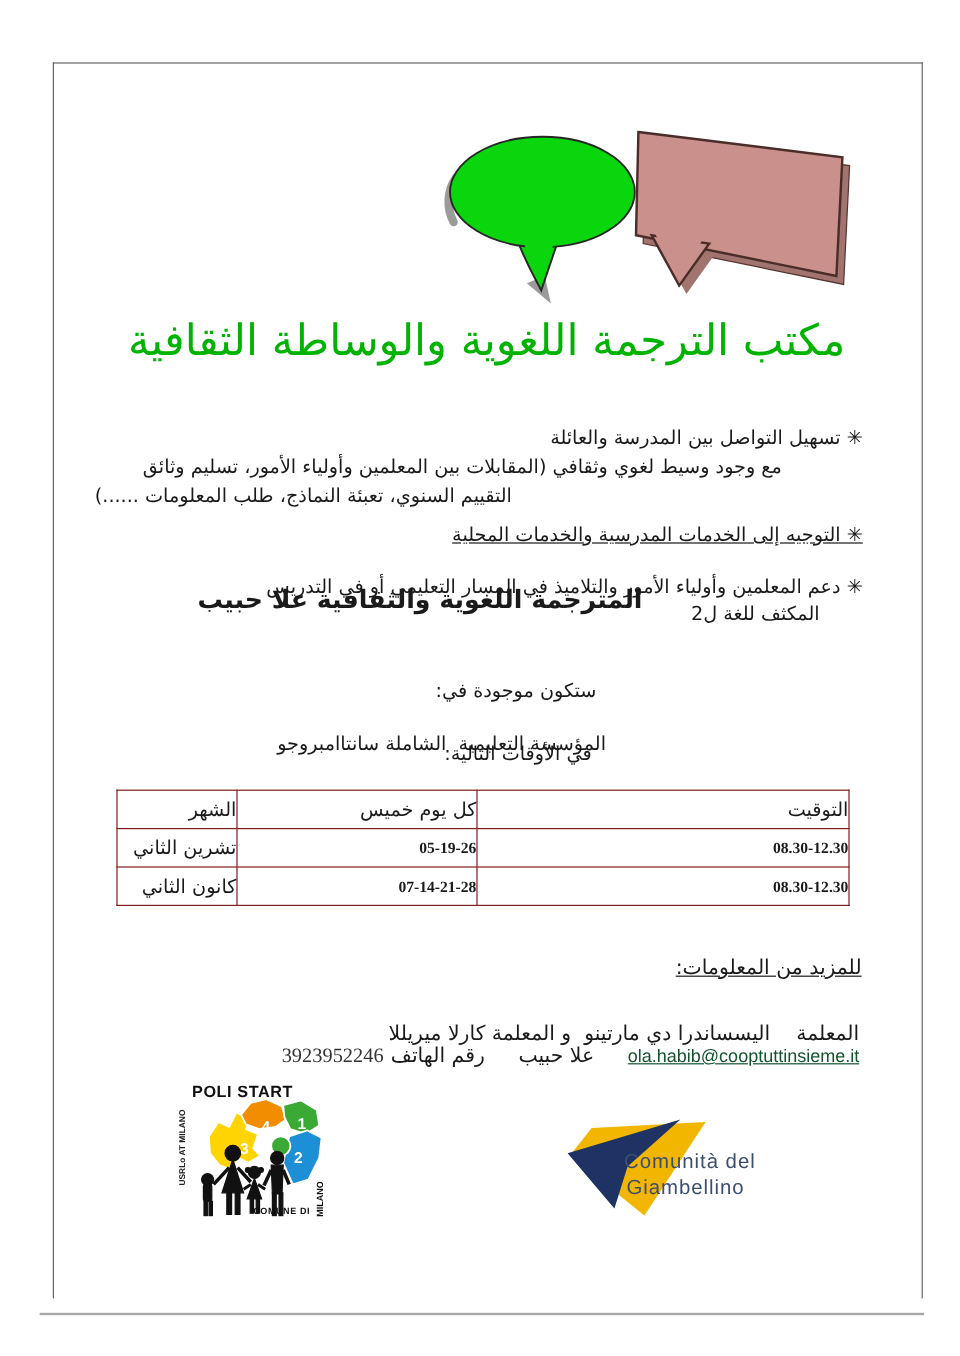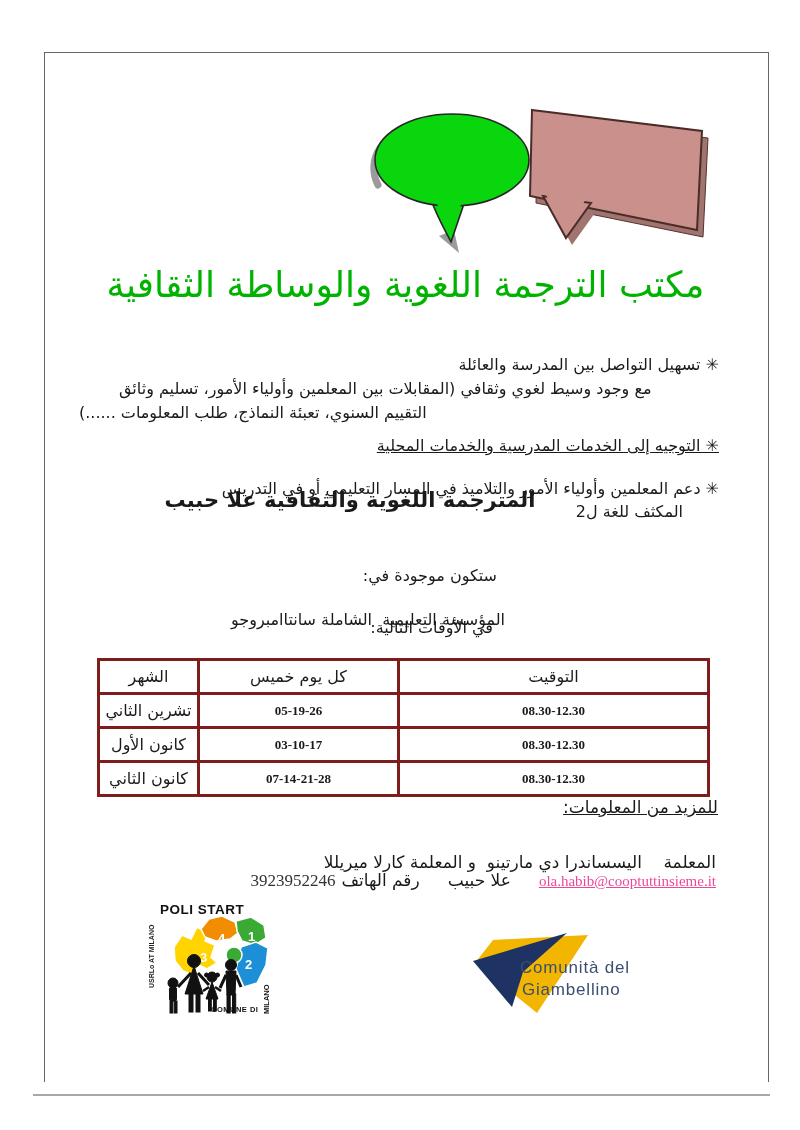--- a/index.html
+++ b/index.html
@@ -12,26 +12,26 @@
       border:1px solid #666;border-bottom:none;background:#fff;}
   .bottom-line{left:33px;top:1094px;width:737px;height:0;border-top:2px solid #a8a8a8;}
   .doc-title{left:44px;top:262px;width:723px;text-align:center;
       font-size:36px;line-height:1.25;color:#00b300;direction:rtl;}
   .body-line{font-size:16px;line-height:22px;}
   .bold-heading{left:30px;top:488px;width:640px;text-align:center;
       font-size:21px;font-weight:bold;direction:rtl;}
   .small-line{font-size:16px;}
   .schedule{left:97px;top:658px;width:610px;border-collapse:collapse;
       table-layout:fixed;direction:ltr;}
-  .schedule td{border:3px solid #7f1d1d;text-align:center;vertical-align:middle;
+  .schedule td{border:1px solid #7f1d1d;text-align:right;vertical-align:middle;
       height:31px;font-size:16px;padding:0;}
   .schedule .num{font-family:"Liberation Serif",serif;font-weight:bold;font-size:13px;}
   .underline{text-decoration:underline;}
-  .email-link{font-family:Liberation Serif, serif;font-size:15px;
-      color:#ec4899;text-decoration:underline;cursor:pointer;}
+  .email-link{font-family:Liberation Sans, sans-serif;font-size:15px;
+      color:#14532d;text-decoration:underline;cursor:pointer;}
   .contact-row{display:flex;direction:rtl;align-items:baseline;gap:28px;font-size:17px;}
   .phone-digits{font-family:"Liberation Serif",serif;color:#333;}
   svg text{font-family:"Liberation Sans",sans-serif;}
 </style>
 </head>
 <body>
 
 <div class="abs page-frame"></div>
 <div class="abs bottom-line"></div>
 
@@ -77,25 +77,20 @@
     </colgroup>
   <tbody>
       <tr>
     <td class="rtl">الشهر</td>
     <td class="rtl">كل يوم خميس</td>
     <td class="rtl">التوقيت</td>
   </tr>
   <tr>
     <td class="rtl">تشرين الثاني</td>
     <td class="num">05-19-26</td>
-    <td class="num">08.30-12.30</td>
-  </tr>
-  <tr>
-    <td class="rtl">كانون الأول</td>
-    <td class="num">03-10-17</td>
     <td class="num">08.30-12.30</td>
   </tr>
   <tr>
     <td class="rtl">كانون الثاني</td>
     <td class="num">07-14-21-28</td>
     <td class="num">08.30-12.30</td>
   </tr>
 </tbody>
   </table>
 

